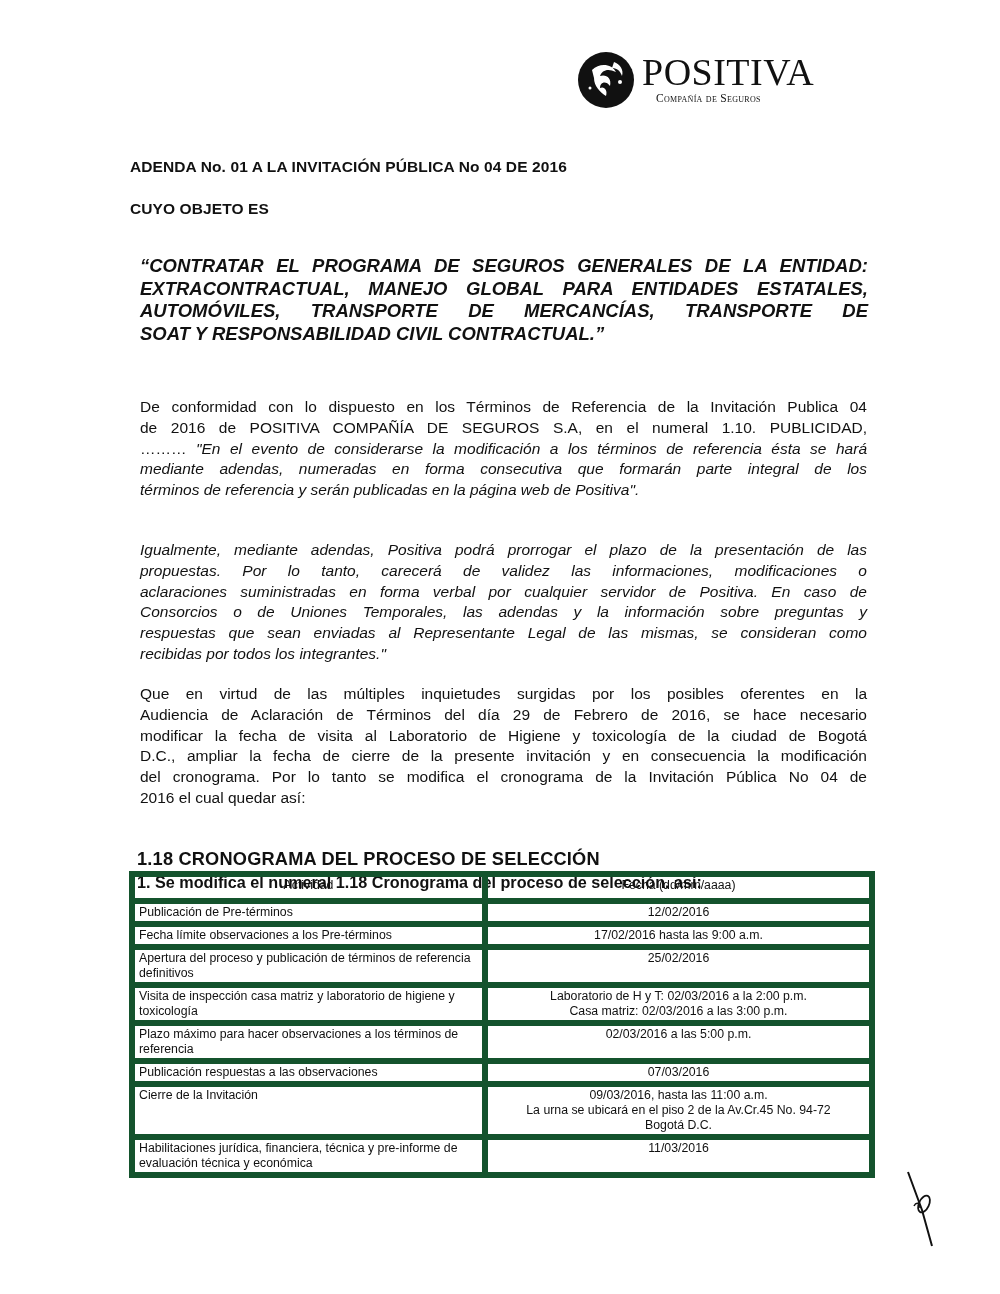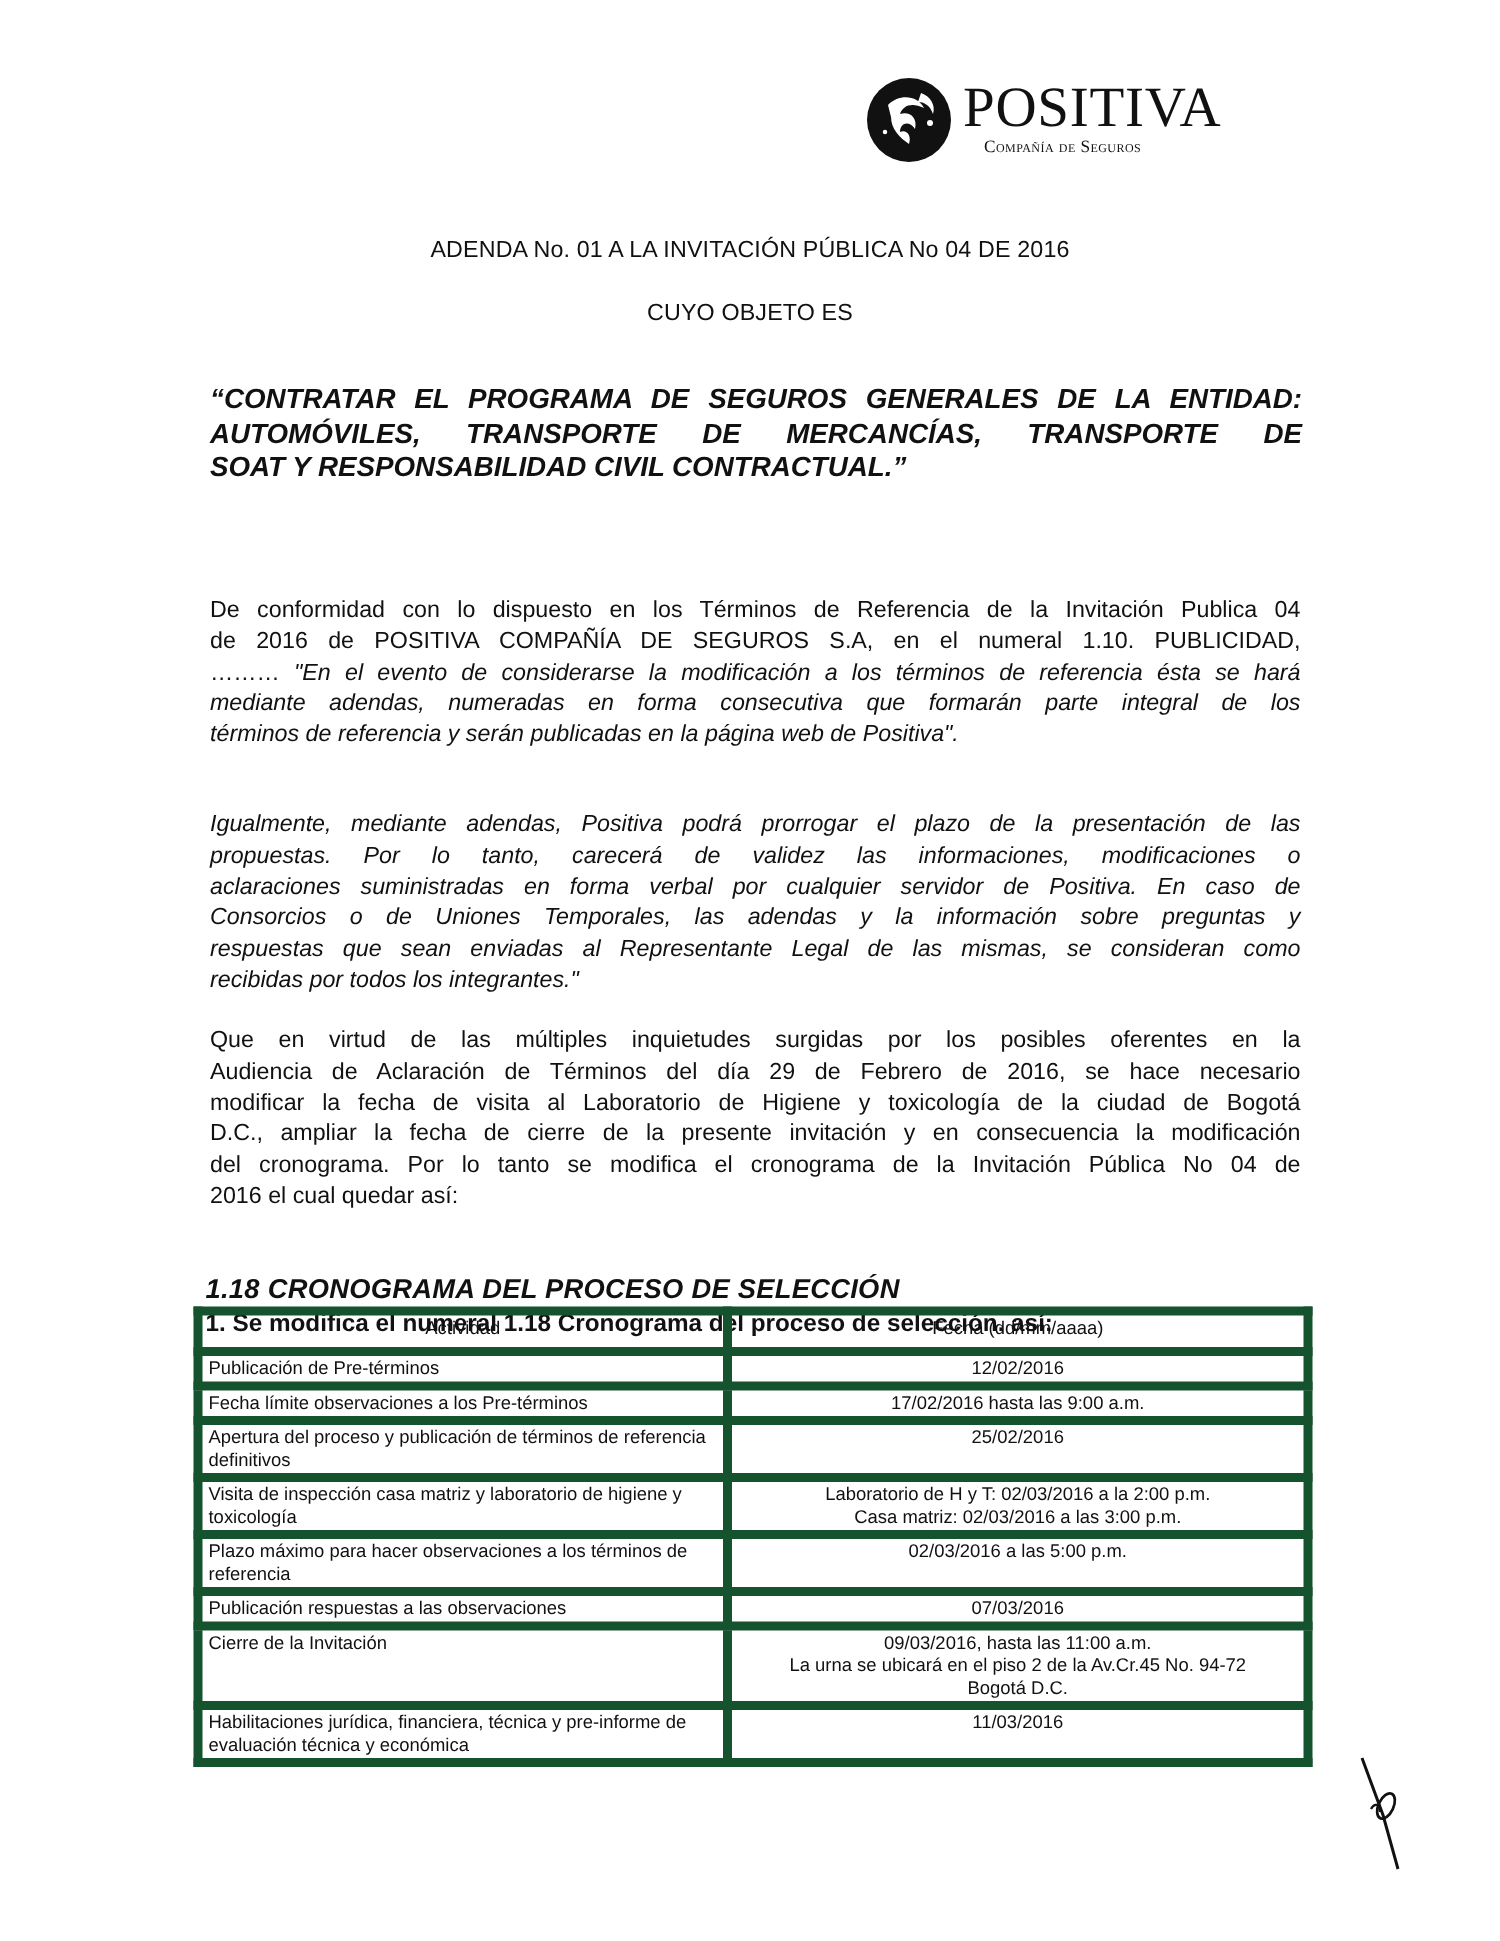--- a/index.html
+++ b/index.html
@@ -12,39 +12,39 @@
     .logo-mark svg { width: 56px; height: 56px; display: block; }
     .logo-name {
       position: absolute; left: 64px; top: 4px;
       font-family: "Liberation Serif", serif; font-size: 38px; letter-spacing: 0.5px; line-height: 40px;
     }
     .logo-sub {
       position: absolute; left: 78px; top: 44px;
       font-family: "Liberation Serif", serif; font-size: 11.5px; letter-spacing: 0.3px; font-variant: small-caps;
     }
     .center-title {
-      position: absolute; left: 130px; width: 740px; text-align: center;
-      font-weight: normal; font-size: 15.5px; letter-spacing: 0.1px;
+      position: absolute; left: 130px; width: 740px; 
+      font-weight: bold; font-size: 15.5px; letter-spacing: 0.1px;
     }
     .objeto {
       position: absolute; left: 140px; top: 235px; width: 728px;
       font-weight: bold; font-style: italic; font-size: 18.5px; line-height: 22.6px;
       text-align: justify; text-align-last: left; margin-top: 20px;
     }
     .objeto .jl { display: block; text-align: justify; text-align-last: justify; }
     .objeto .jl.last { text-align-last: left; }
     .para {
       position: absolute; left: 140px; width: 727px;
       font-size: 15.5px; line-height: 20.8px; text-align: justify;
     }
     .para .ln { display: block; text-align: justify; text-align-last: justify; }
     .para .ln.last { text-align-last: left; }
     .it { font-style: italic; }
     .h-mod { position: absolute; left: 137px; top: 829px; font-weight: bold; font-size: 16.2px; margin-top: 44px; }
-    .h-crono { position: absolute; left: 137px; top: 849px; font-weight: bold; font-size: 18.2px; letter-spacing: 0.2px; font-style: italic; }
+    .h-crono { position: absolute; left: 137px; top: 849px; font-weight: bold; font-size: 18.2px; letter-spacing: 0.2px; }
     table.crono {
       position: absolute; left: 129px; top: 871px; width: 746px;
       border-collapse: collapse; font-size: 12.3px; line-height: 15px;
     }
     table.crono td, table.crono th {
       border: 6px solid #14532d; padding: 1px 4px; vertical-align: top; font-weight: normal;
     }
     table.crono th { text-align: center; height: 19px; }
     table.crono td.act { width: 339px; text-align: left; }
     table.crono td.fec { text-align: center; }
@@ -64,20 +64,21 @@
   </div>
   <div class="logo-name">POSITIVA</div>
   <div class="logo-sub">Compañía de Seguros</div>
 </div>
 
 <div class="center-title" style="top:158px">ADENDA No. 01 A LA INVITACIÓN PÚBLICA No 04 DE 2016</div>
 <div class="center-title" style="top:200px">CUYO OBJETO ES</div>
 
 <div class="objeto">
   <span class="jl">“CONTRATAR EL PROGRAMA DE SEGUROS GENERALES DE LA ENTIDAD:</span>
+  <span class="jl">EXTRACONTRACTUAL, MANEJO GLOBAL PARA ENTIDADES ESTATALES,</span>
   <span class="jl">AUTOMÓVILES, TRANSPORTE DE MERCANCÍAS, TRANSPORTE DE</span>
   <span class="jl last">SOAT Y RESPONSABILIDAD CIVIL CONTRACTUAL.”</span>
 </div>
 
 <div class="para" style="top:397px">
   <span class="ln">De conformidad con lo dispuesto en los Términos de Referencia de la Invitación Publica 04</span>
   <span class="ln">de 2016 de POSITIVA COMPAÑÍA DE SEGUROS S.A, en el numeral 1.10. PUBLICIDAD,</span>
   <span class="ln"><span>……… </span><span class="it">"En el evento de considerarse la modificación a los términos de referencia ésta se hará</span></span>
   <span class="ln it">mediante adendas, numeradas en forma consecutiva que formarán parte integral de los</span>
   <span class="ln last it">términos de referencia y serán publicadas en la página web de Positiva".</span>

